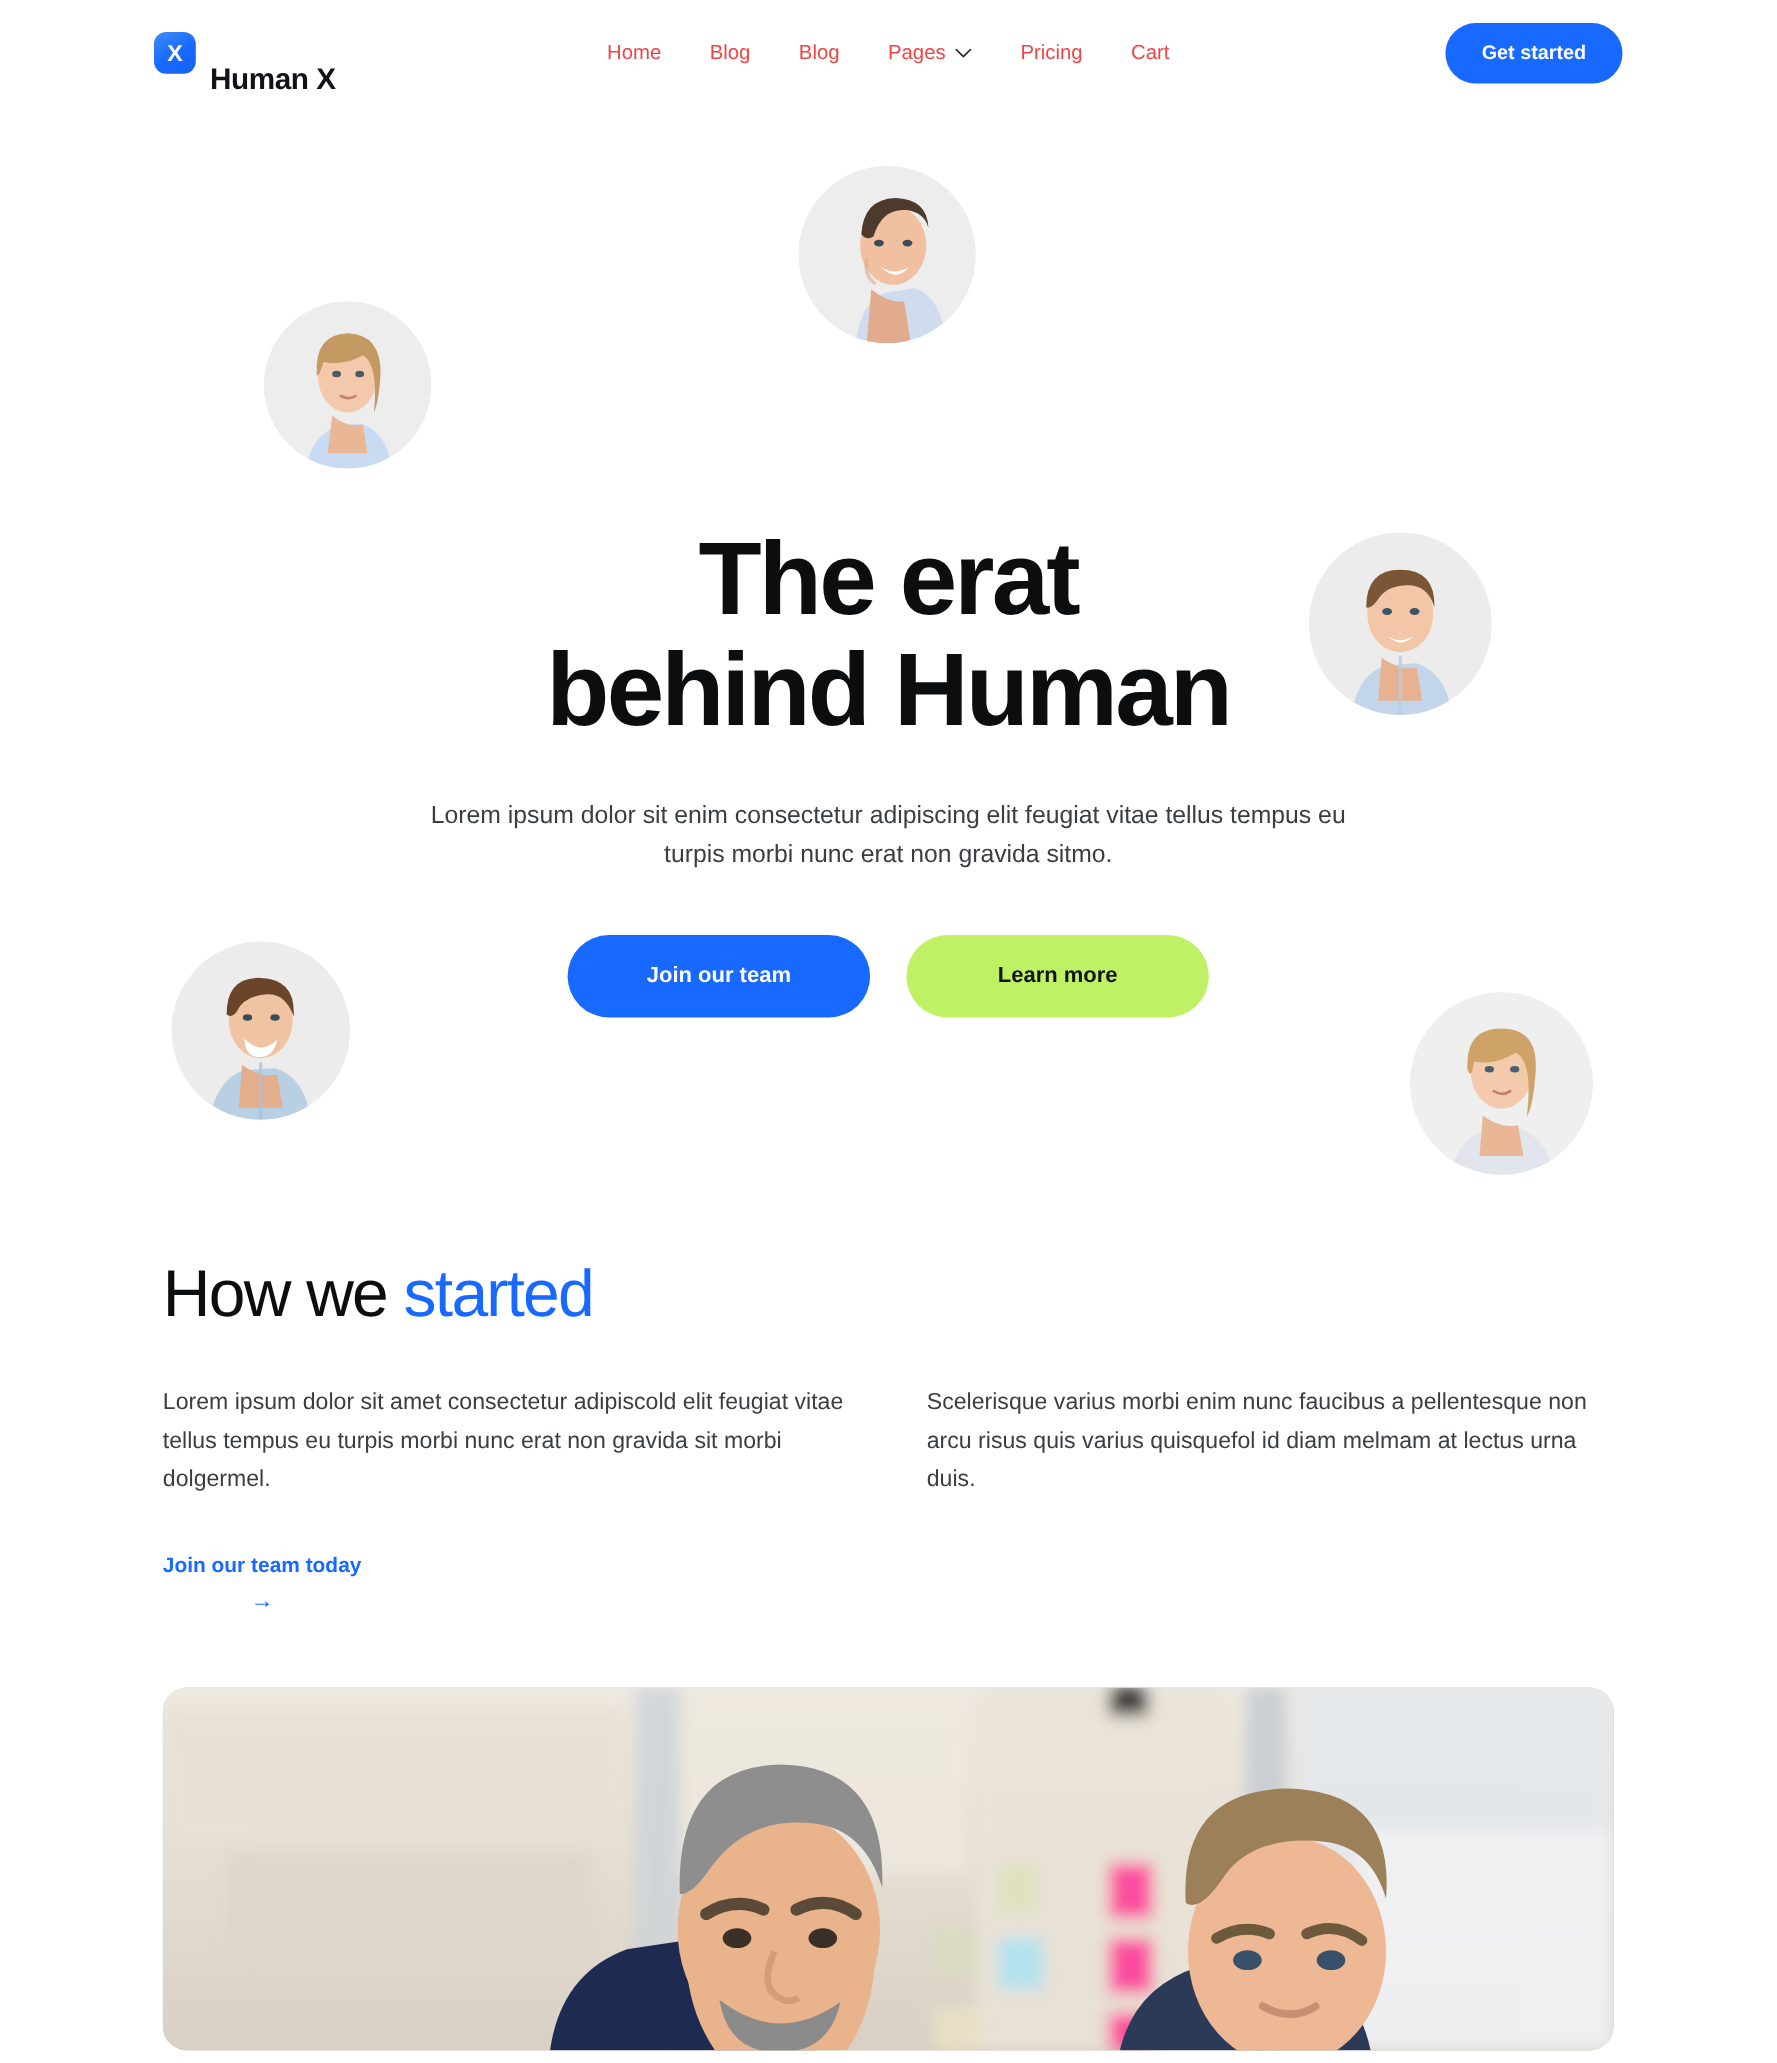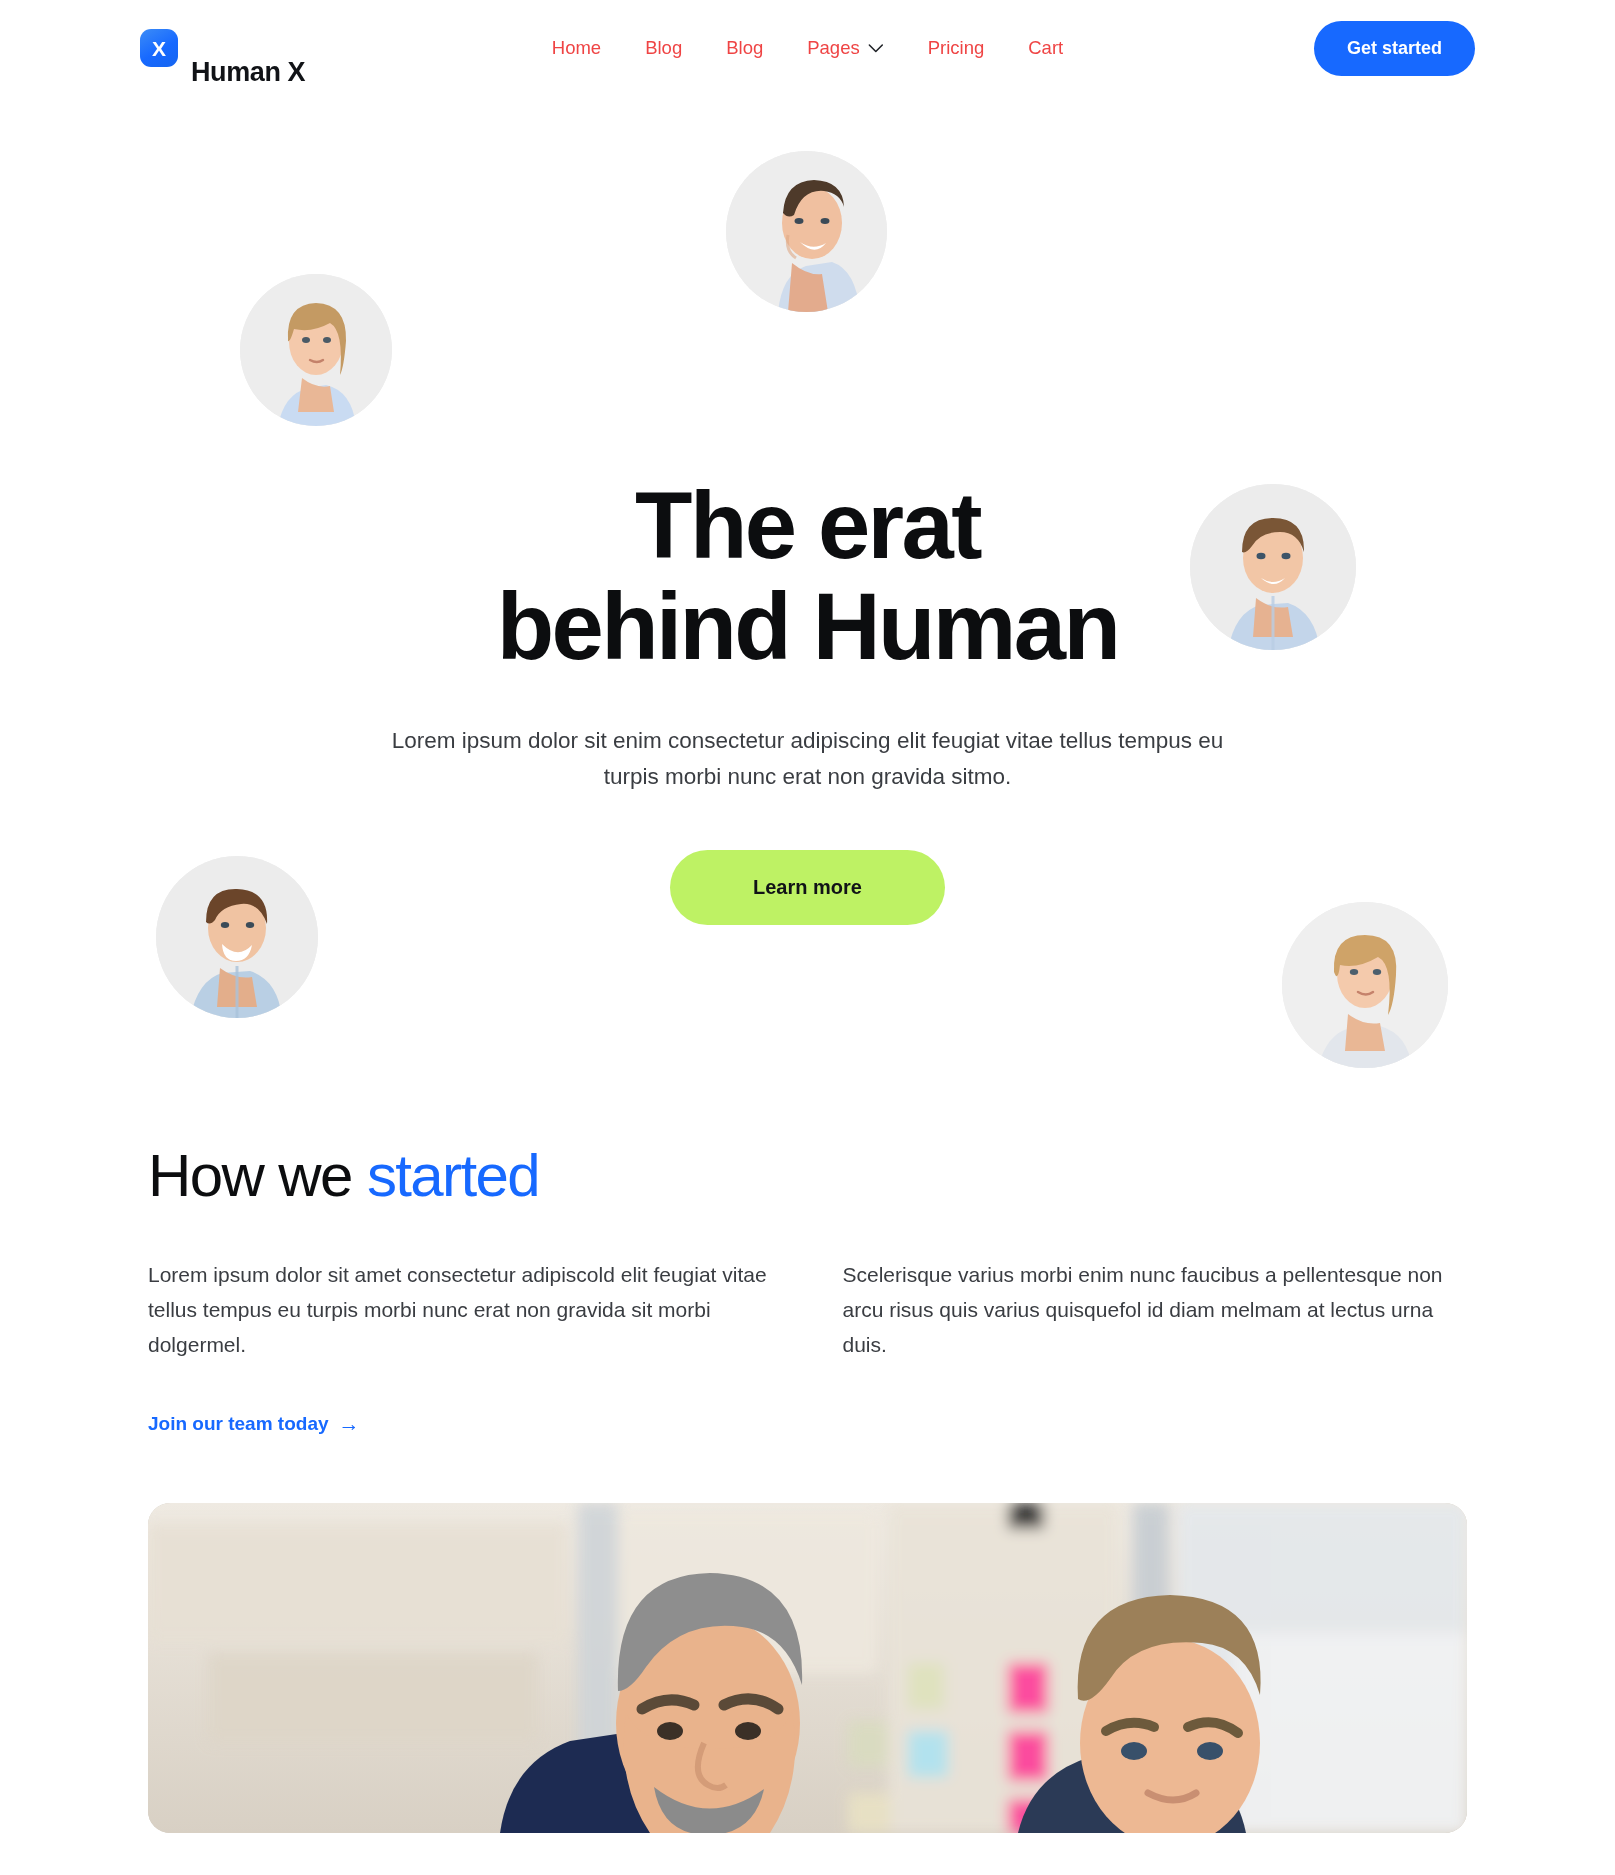--- a/index.html
+++ b/index.html
@@ -144,20 +144,21 @@
   .story-link {
     display: inline-flex;
     align-items: center;
     gap: 10px;
     margin-top: 50px;
     color: #1769ff;
     font-size: 19px;
     font-weight: 700;
     cursor: pointer;
     text-decoration: none;
+    flex-direction: column;
   }
   .story-link .arrow { font-size: 21px; line-height: 1; }
 
   
   .photo-wrap {
     margin: 68px 148px 0;
     border-radius: 22px;
     overflow: hidden;
     height: 330px;
     position: relative;
@@ -275,20 +276,21 @@
     </svg>
   </div>
 
   <div class="hero-content">
     <h1 class="hero-title">
       <span>The erat</span><br>
       <span>behind Human</span>
     </h1>
     <p class="hero-sub">Lorem ipsum dolor sit enim consectetur adipiscing elit feugiat vitae tellus tempus eu turpis morbi nunc erat non gravida sitmo.</p>
     <div class="hero-buttons">
+      <button class="btn btn-primary">Join our team</button>
       <button class="btn btn-secondary">Learn more</button>
     </div>
   </div>
 </section>
 
 <section class="story">
   <h2 class="story-title"><span>How we </span><span class="accent">started</span></h2>
 
   <div class="story-cols">
     <p class="story-col">Lorem ipsum dolor sit amet consectetur adipiscold elit feugiat vitae tellus tempus eu turpis morbi nunc erat non gravida sit morbi dolgermel.</p>

